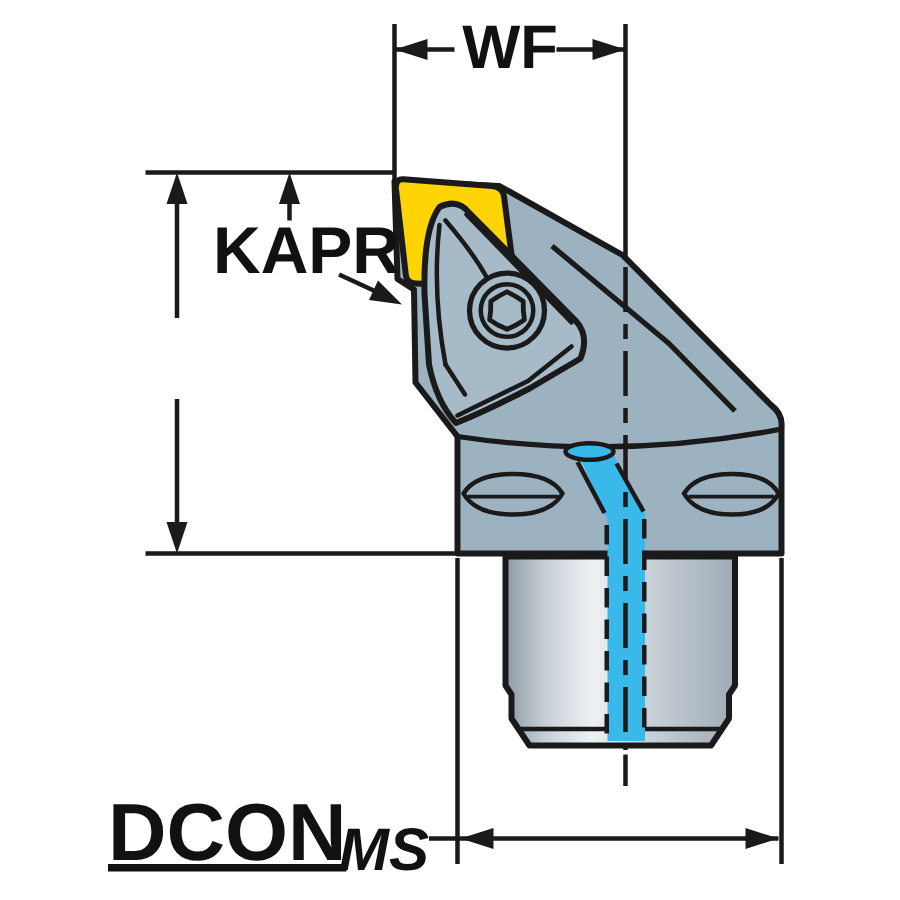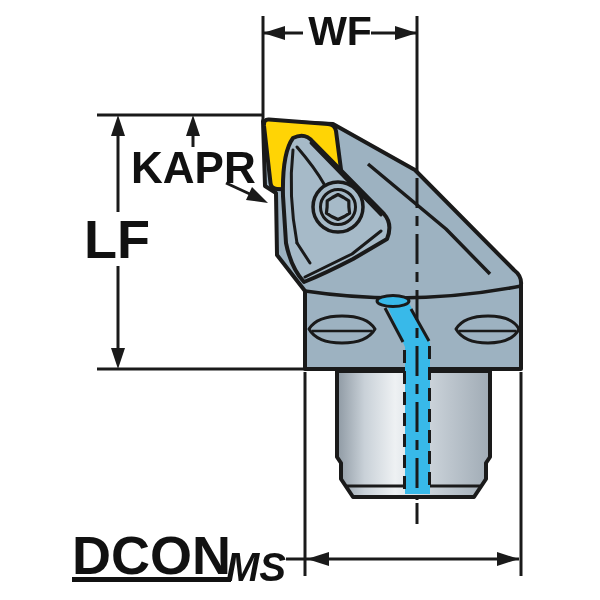--- a/index.html
+++ b/index.html
@@ -6,21 +6,21 @@
   .stage{
     position:relative;width:600px;height:600px;background:#fff;overflow:hidden;
     font-family:"Liberation Sans", sans-serif;
   }
   .stage svg{position:absolute;left:0;top:0;}
   .lbl{
     position:absolute;color:#111;font-weight:700;white-space:nowrap;
     font-family:"Liberation Sans", sans-serif;
   }
   .lbl-wf{left:263px;top:11px;width:154px;text-align:center;font-size:41px;line-height:41px;}
-  .lbl-kapr{left:131px;top:146px;font-size:44px;line-height:44px;}
+  .lbl-kapr{left:142px;top:146px;font-size:44px;line-height:44px;}
   .lbl-lf{left:84px;top:212px;font-size:54px;line-height:54px;}
   .lbl-dcon{left:72px;top:528px;font-size:54px;line-height:54px;text-decoration:underline;}
   .lbl-ms{left:226px;top:547px;font-size:40px;line-height:40px;font-style:italic;}
 </style>
 </head>
 <body>
 
 <div class="stage">
 
 <svg width="600" height="600" viewBox="0 0 600 600">
@@ -110,17 +110,16 @@
     <path d="M 305,372 L 305,576"></path>
     <path d="M 521,372 L 521,576"></path>
     <path d="M 286,559 L 519,559"></path>
     <polygon fill="#1a1a1a" stroke="none" points="307,559 329,552 329,566"></polygon>
     <polygon fill="#1a1a1a" stroke="none" points="519,559 497,552 497,566"></polygon>
   </g>
 </svg>
 
 <div class="lbl lbl-wf">WF</div>
 <div class="lbl lbl-kapr">KAPR</div>
-<div class="lbl lbl-lf">LF</div>
 <div class="lbl lbl-dcon">DCON</div>
 <div class="lbl lbl-ms">MS</div>
 
 </div>
 
 </body></html>

